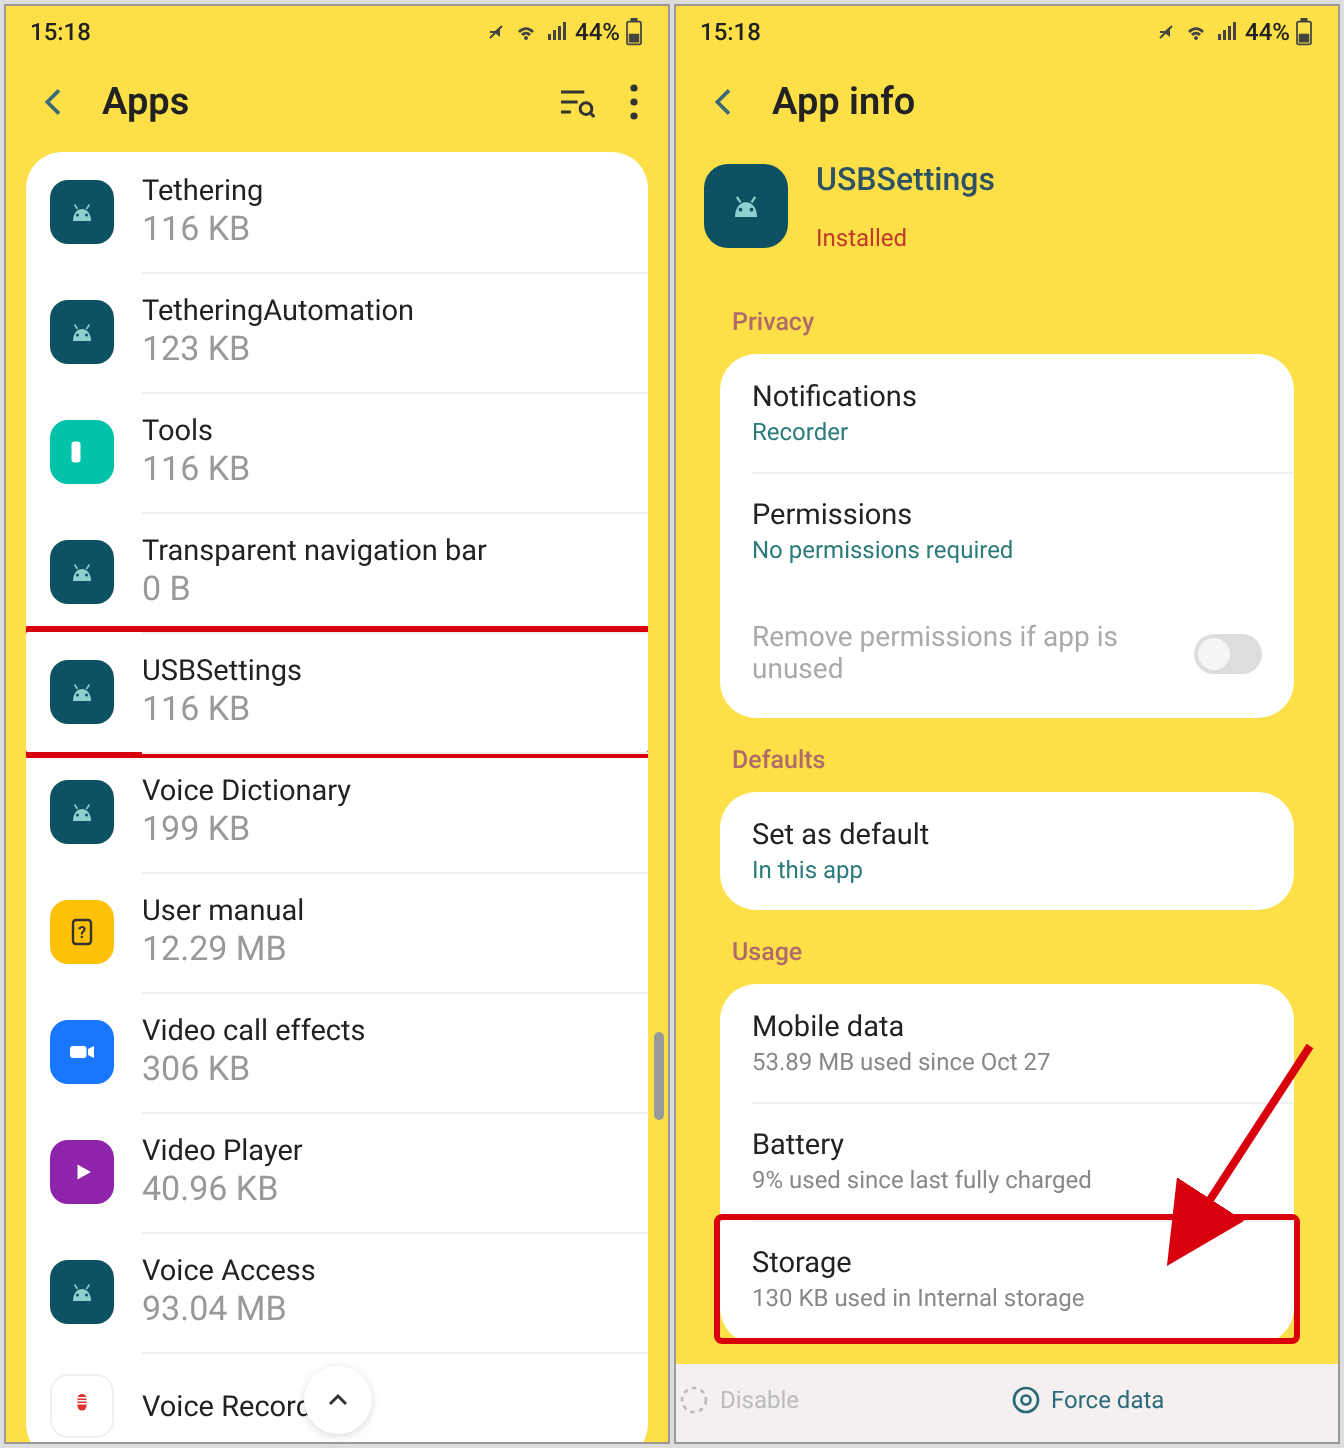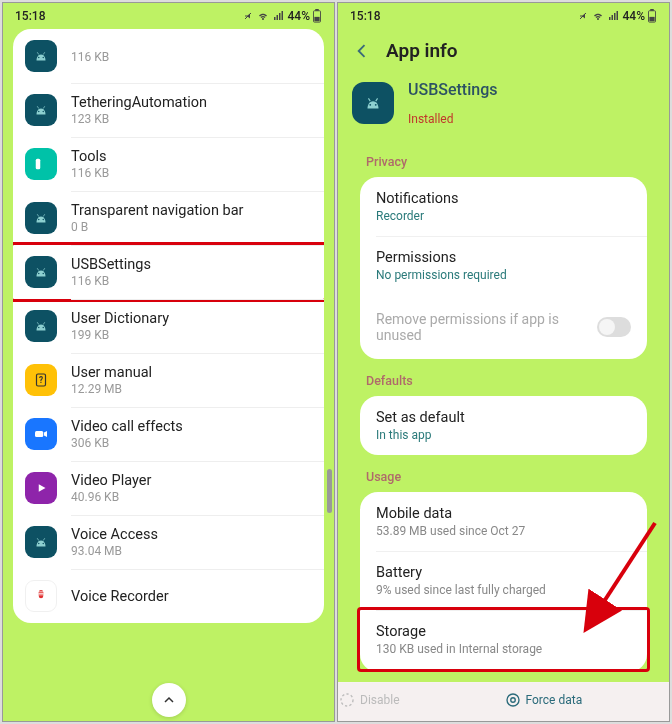--- a/index.html
+++ b/index.html
@@ -7,21 +7,21 @@
     font-family: -apple-system, BlinkMacSystemFont, "Segoe UI", Roboto, sans-serif;
     background: #ddd;
     display: flex;
     gap: 2px;
     padding: 2px;
     width: 672px;
     height: 724px;
   }
   .phone {
     flex: 1;
-    background: #bef264;
+    background: #fde047;
     display: flex;
     flex-direction: column;
     overflow: hidden;
     border: 1px solid #999;
   }
   .status-bar {
     height: 26px;
     display: flex;
     align-items: center;
     justify-content: space-between;
@@ -79,21 +79,21 @@
     flex-shrink: 0;
   }
   .icon-android { background: #0d5163; }
   .icon-tools { background: #00c2a8; }
   .icon-manual { background: #ffc107; }
   .icon-video-call { background: #1976ff; }
   .icon-play { background: #8e24aa; }
   .icon-recorder { background: #fff; border: 1px solid #f0f0f0; }
   .app-text { flex: 1; min-width: 0; }
   .app-name { font-size: 14.5px; color: #222; font-weight: 400; }
-  .app-sub { font-size: 12px; color: #999; margin-top: 1px; }
+  .app-sub { font-size: 17px; color: #999; margin-top: 1px; }
   .highlighted { border: 3px solid #d8000c; border-radius: 4px; margin: -3px; }
   .app-header-row {
     display: flex;
     align-items: center;
     gap: 14px;
     padding: 4px 14px 14px 14px;
   }
   .app-header-icon {
     width: 42px; height: 42px; border-radius: 12px;
     background: #0d5163;
@@ -206,34 +206,53 @@
         </svg>
       <span>44%</span>
       <svg width="10" height="14" viewBox="0 0 10 16">
           <rect x="1" y="2" width="8" height="13" rx="1" fill="none" stroke="#444"></rect>
           <rect x="3" y="0" width="4" height="2" fill="#444"></rect>
           <rect x="2" y="9" width="6" height="5" fill="#444"></rect>
         </svg>
     </span>
   </div>
 
+  <div class="header">
+    <svg class="back-icon" width="20" height="20" viewBox="0 0 24 24">
+        <path fill="none" stroke="#3a6a7a" stroke-width="2.2" d="M15 5l-7 7 7 7"></path>
+      </svg>
+    <div class="header-title">Apps</div>
+    <div class="header-actions">
+      <svg width="20" height="20" viewBox="0 0 24 24">
+          <path fill="none" stroke="#333" stroke-width="1.8" d="M3 6h14M3 12h10M3 18h6"></path>
+          <circle cx="18" cy="16" r="3.5" fill="none" stroke="#333" stroke-width="1.8"></circle>
+          <line x1="21" y1="19" x2="23" y2="21" stroke="#333" stroke-width="1.8"></line>
+        </svg>
+      <svg width="6" height="20" viewBox="0 0 6 20">
+          <circle cx="3" cy="3" r="1.8" fill="#333"></circle>
+          <circle cx="3" cy="10" r="1.8" fill="#333"></circle>
+          <circle cx="3" cy="17" r="1.8" fill="#333"></circle>
+        </svg>
+    </div>
+  </div>
 
   <div class="content">
     <div class="card" id="app-list">
         <div class="app-row">
     <div class="app-icon icon-android">
             <svg width="18" height="18" viewBox="0 0 24 24">
               <path fill="#8dd0d0" d="M6 18c0-4 2-8 6-8s6 4 6 8H6z"></path>
               <circle cx="9" cy="14" r="1" fill="#0d5163"></circle>
               <circle cx="15" cy="14" r="1" fill="#0d5163"></circle>
               <line x1="7" y1="7" x2="9" y2="10" stroke="#8dd0d0" stroke-width="1"></line>
               <line x1="17" y1="7" x2="15" y2="10" stroke="#8dd0d0" stroke-width="1"></line>
             </svg>
           </div>
     <div class="app-text">
+      <div class="app-name">Tethering</div>
       <div class="app-sub">116 KB</div>
     </div>
         </div>
         <div class="app-row">
     <div class="app-icon icon-android">
             <svg width="18" height="18" viewBox="0 0 24 24">
               <path fill="#8dd0d0" d="M6 18c0-4 2-8 6-8s6 4 6 8H6z"></path>
               <circle cx="9" cy="14" r="1" fill="#0d5163"></circle>
               <circle cx="15" cy="14" r="1" fill="#0d5163"></circle>
               <line x1="7" y1="7" x2="9" y2="10" stroke="#8dd0d0" stroke-width="1"></line>
@@ -290,21 +309,21 @@
     <div class="app-icon icon-android">
             <svg width="18" height="18" viewBox="0 0 24 24">
               <path fill="#8dd0d0" d="M6 18c0-4 2-8 6-8s6 4 6 8H6z"></path>
               <circle cx="9" cy="14" r="1" fill="#0d5163"></circle>
               <circle cx="15" cy="14" r="1" fill="#0d5163"></circle>
               <line x1="7" y1="7" x2="9" y2="10" stroke="#8dd0d0" stroke-width="1"></line>
               <line x1="17" y1="7" x2="15" y2="10" stroke="#8dd0d0" stroke-width="1"></line>
             </svg>
           </div>
     <div class="app-text">
-      <div class="app-name">User Dictionary</div>
+      <div class="app-name">Voice Dictionary</div>
       <div class="app-sub">199 KB</div>
     </div>
         </div>
         <div class="app-row">
     <div class="app-icon icon-manual">
             <svg width="18" height="18" viewBox="0 0 24 24">
               <rect x="6" y="4" width="12" height="16" rx="2" fill="none" stroke="#333" stroke-width="1.6"></rect>
               <text x="12" y="16" text-anchor="middle" font-size="11" fill="#333" font-weight="bold">?</text>
             </svg>
           </div>

